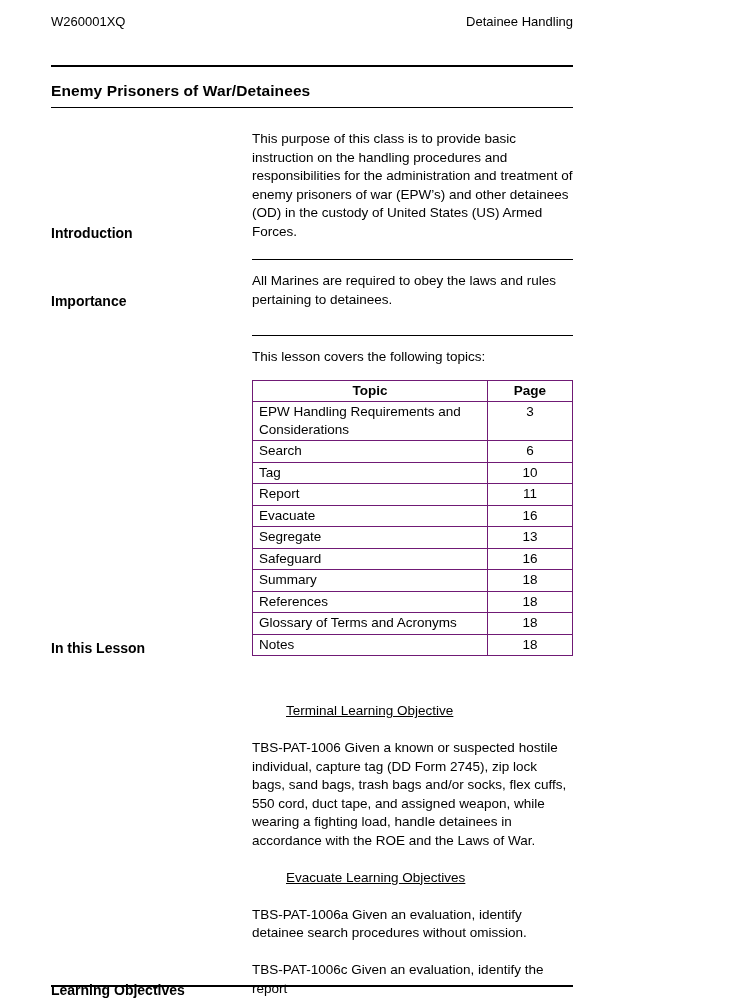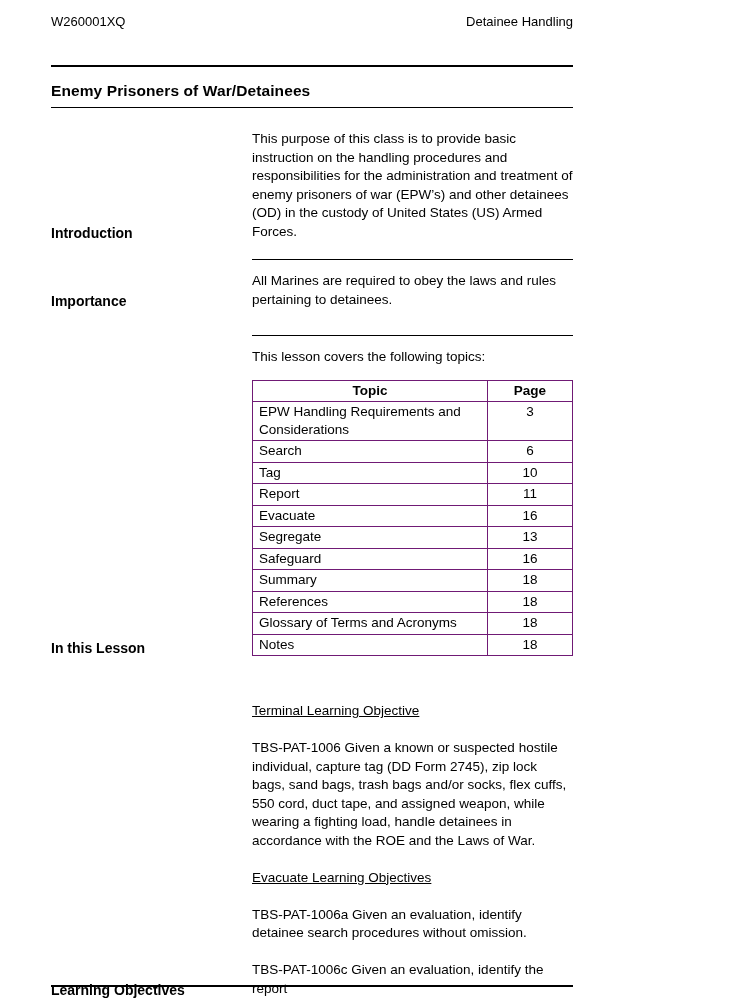--- a/index.html
+++ b/index.html
@@ -85,20 +85,21 @@
     font-size: 13.5px;
   }
   table.topics td.page-cell {
     width: 85px;
     text-align: center;
   }
   .underlined-heading {
     text-decoration: underline;
     font-size: 13.5px;
     line-height: 18.5px;
+    margin-left: 34px;
   }
   .para {
     margin-top: 18.5px;
     font-size: 13.5px;
     line-height: 18.5px;
   }
   .footer-rule {
     position: absolute;
     left: 51px;
     right: 62px;

